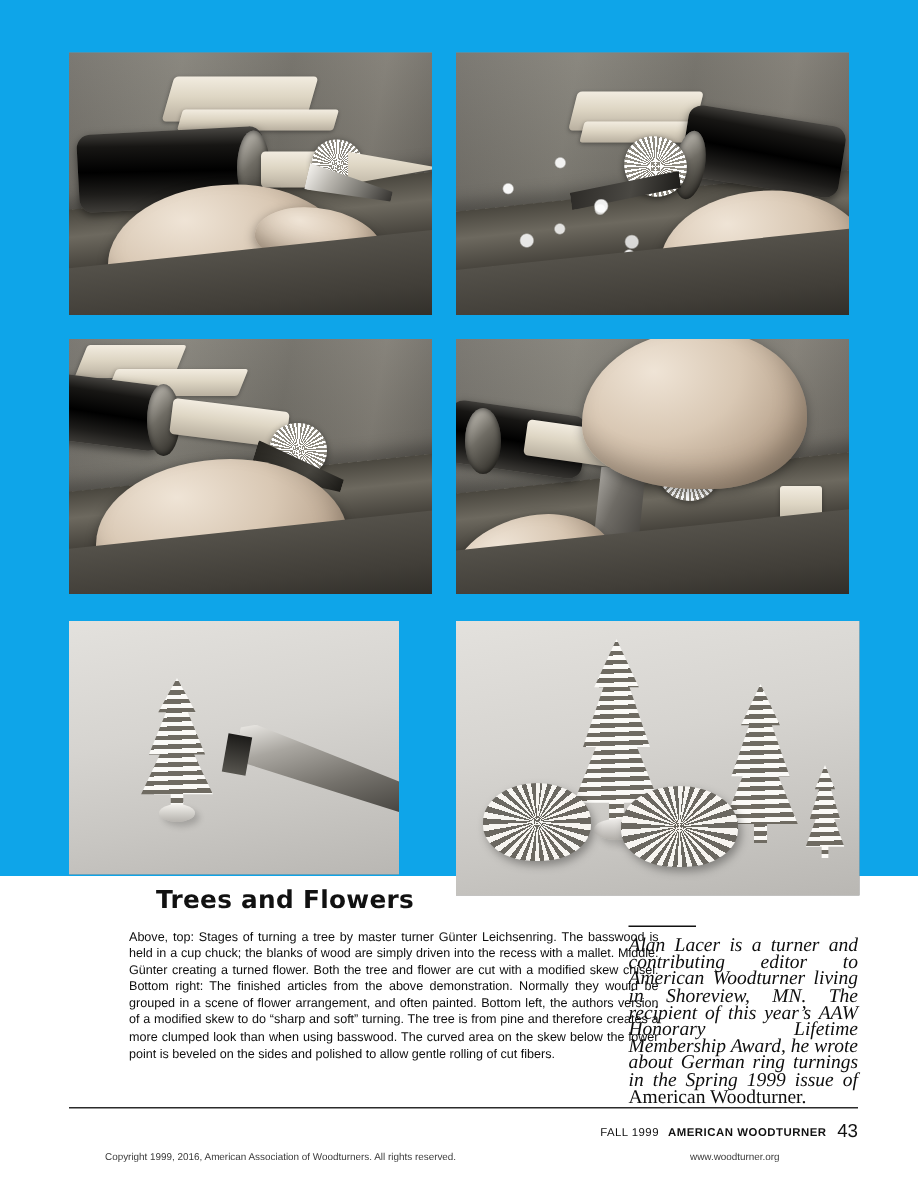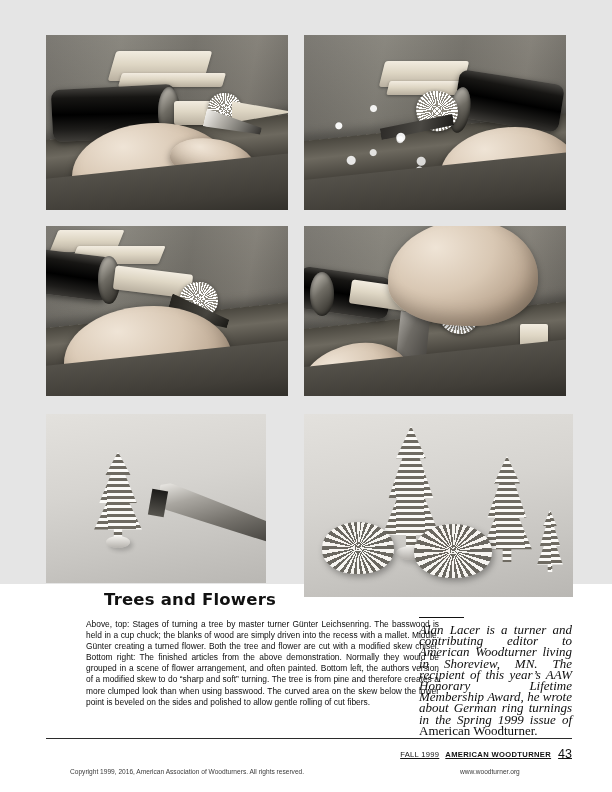--- a/index.html
+++ b/index.html
@@ -14,21 +14,21 @@
     font-family: "Liberation Sans", sans-serif;
     color: #000000;
     overflow: hidden;
   }
 
   .page {
     position: absolute;
     left: 0; top: 0;
     width: 612px;
     height: 584px;
-    background: #e5e5e5;
+    background: #0ea5e9;
   }
 
   
   .photo {
     position: absolute;
     overflow: hidden;
     background: #8a8a8a;
   }
   .photo .ph-inner {
     position: absolute;
@@ -286,21 +286,21 @@
 
   <h1 class="headline" style="left:104px; top:590px; margin:0;">Trees and Flowers</h1>
 
   <div class="caption" style="left:46px; top:619px; width:353px;">Above, top: Stages of turning a tree by master turner Günter Leichsenring. The basswood is held in a cup chuck; the blanks of wood are simply driven into the recess with a mallet. Middle: Günter creating a turned flower. Both the tree and flower are cut with a modified skew chisel. Bottom right: The finished articles from the above demonstration. Normally they would be grouped in a scene of flower arrangement, and often painted. Bottom left, the authors version  of a modified skew to do “sharp and soft” turning. The tree is from pine and therefore creates a more clumped look than when using basswood. The curved area on the skew below the lower point is beveled on the sides and polished to allow gentle rolling of cut fibers.</div>
 
   <div class="bio-rule" style="left:419px; top:617px; width:45px;"></div>
   <div class="bio" style="left:419px; top:624px; width:153px;"><span>Alan Lacer is a turner and contributing editor to American Woodturner living in Shoreview, MN. The recipient of this year’s AAW Honorary Lifetime Membership Award, he wrote about German ring turnings in the Spring 1999 issue of </span><span class="roman">American Woodturner.</span></div>
 
   <div class="foot-rule" style="left:46px; top:738px; width:526px;"></div>
 
-  <div class="folio" style="right:40px; top:747px;text-decoration:underline;">
+  <div class="folio" style="right:40px; top:747px;">
     <span class="issue">FALL 1999</span><span class="mag">AMERICAN WOODTURNER</span><span class="pg">43</span>
   </div>
 
   <div class="copyright" style="left:70px; top:768px;">Copyright 1999, 2016, American Association of Woodturners. All rights reserved.</div>
 
   <div class="copyright" style="left:460px; top:768px;">www.woodturner.org</div>
 
 </div>
 
 </body></html>

